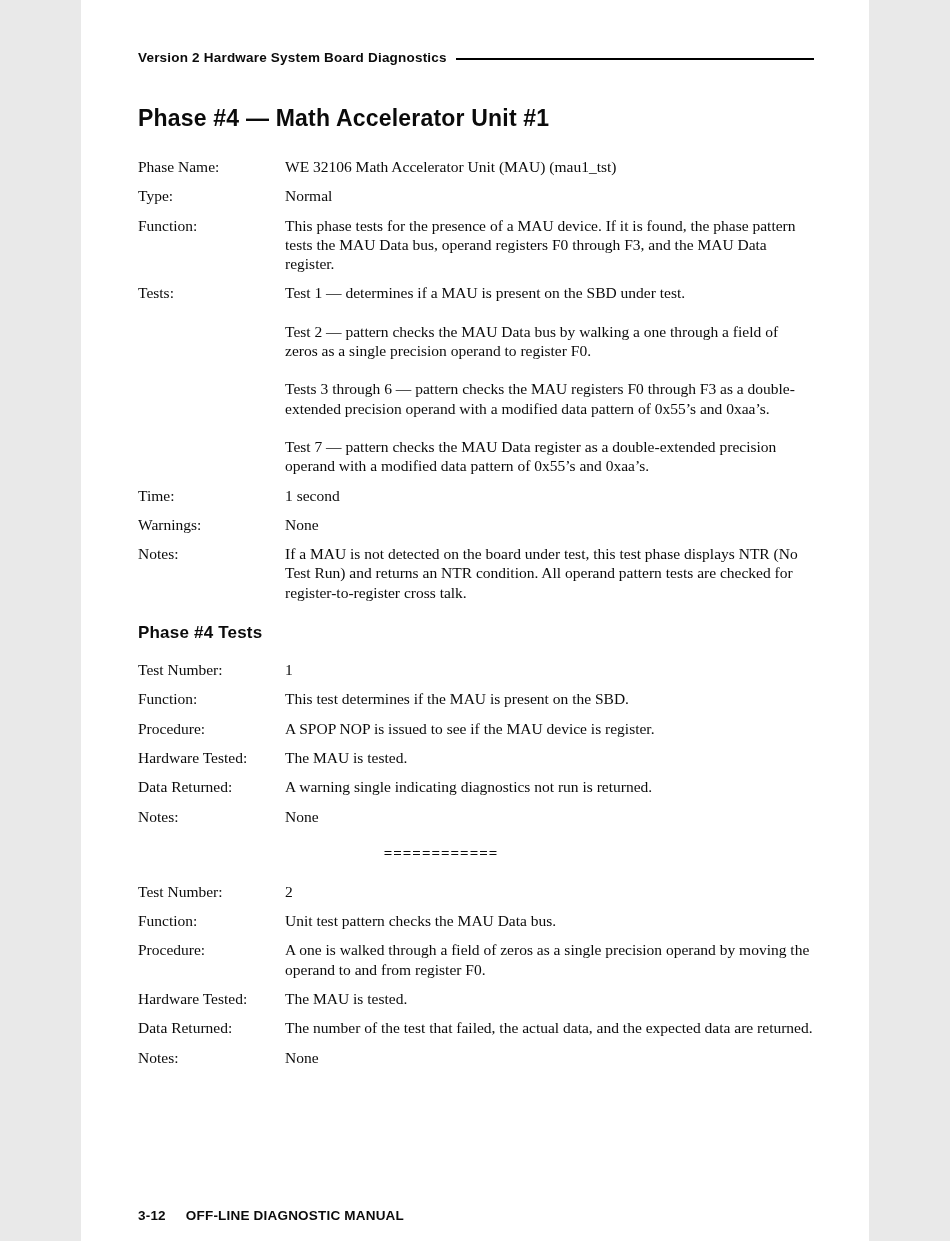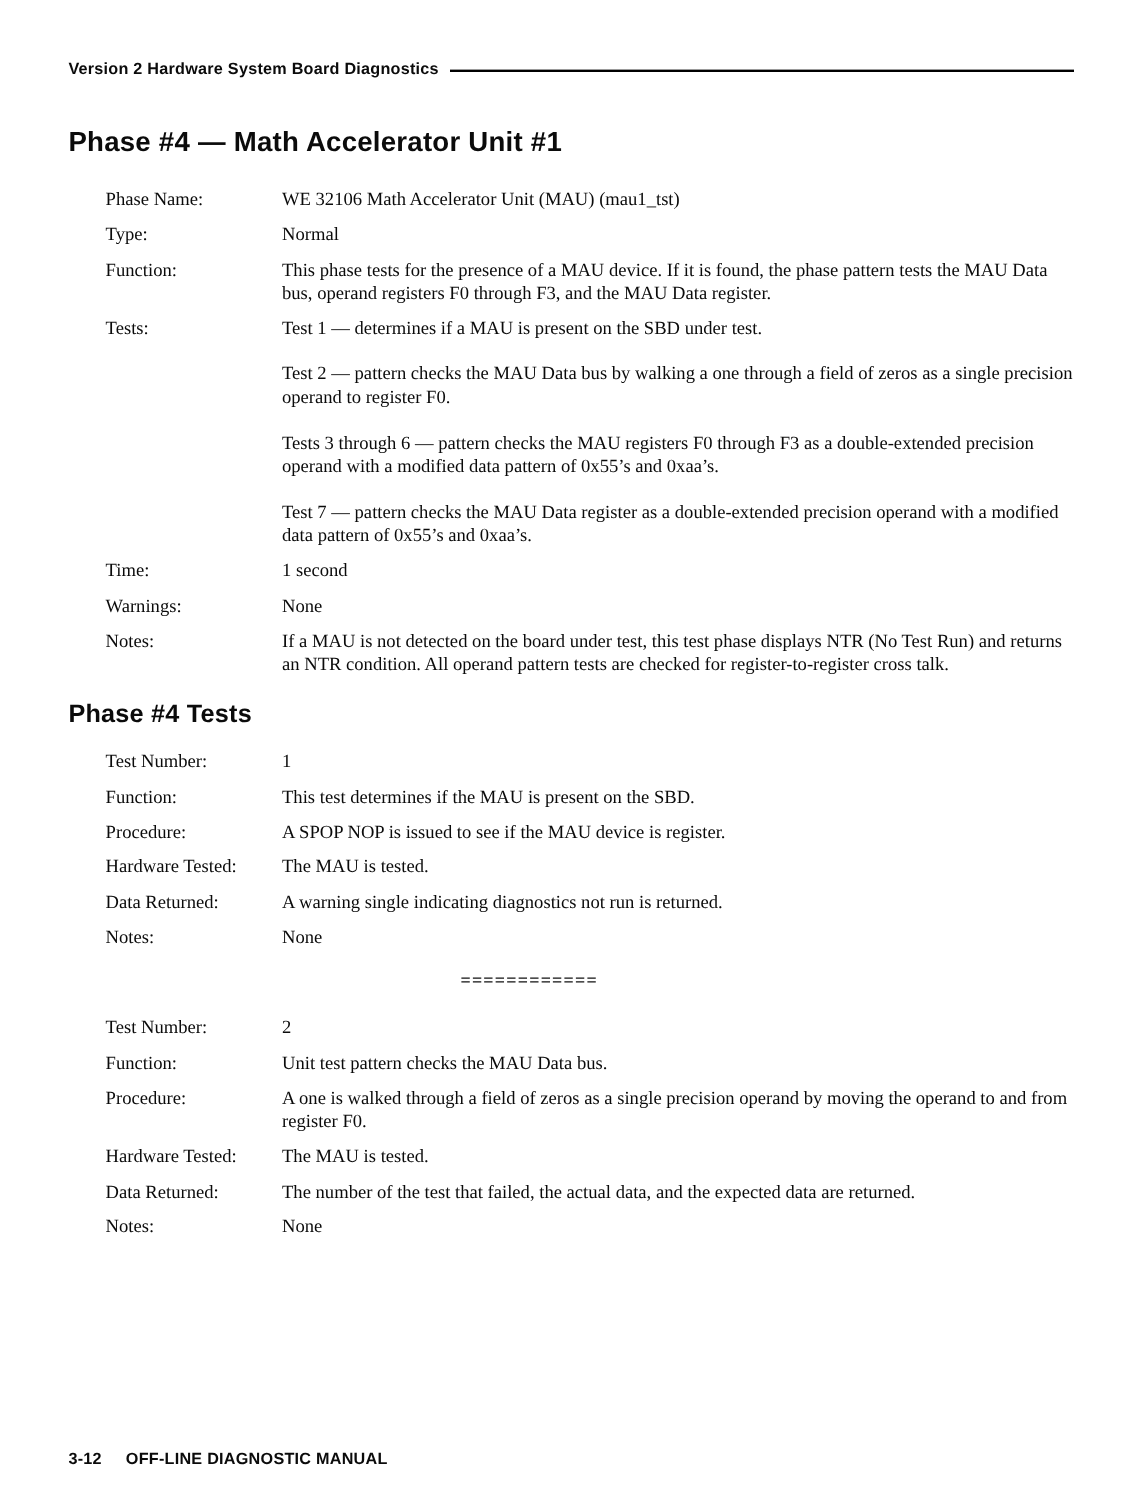--- a/index.html
+++ b/index.html
@@ -4,21 +4,21 @@
 <style>
   * { margin: 0; padding: 0; box-sizing: border-box; }
   html, body { background: #e9e9e9; }
   body {
     font-family: "Liberation Serif", serif;
     color: #0b0b0b;
     -webkit-font-smoothing: antialiased;
   }
   .page {
     position: relative;
-    width: 950px;
+    width: 788px;
     height: 1241px;
     margin: 0 auto;
     background: #ffffff;
     padding: 50px 55px 12px 57px;
     overflow: hidden;
   }
   
   .running-header {
     display: flex;
     align-items: center;
@@ -37,42 +37,42 @@
   }
   
   .phase-title {
     font-family: "Liberation Sans", sans-serif;
     font-weight: bold;
     font-size: 23px;
     letter-spacing: 0.2px;
     margin: 40px 0 25px 0;
   }
   
-  .def-list { margin-left: 31px; }
+  .def-list { }
   .def-row {
     display: flex;
     margin-bottom: 10px;
   }
   .def-row .label {
     flex: 0 0 147px;
     font-size: 15.5px;
     line-height: 19.3px;
   }
   .def-row .value {
     flex: 1;
     max-width: 662px;
     font-size: 15.5px;
     line-height: 19.3px;
   }
   .def-row .value p + p { margin-top: 19px; }
   
   .tests-heading {
     font-family: "Liberation Sans", sans-serif;
     font-weight: bold;
-    font-size: 21px;
+    font-size: 17px;
     margin: 21px 0 17px 0;
     letter-spacing: 0.2px;
   }
   
   .test-separator {
     text-align: center;
     font-size: 15px;
     font-weight: bold;
     letter-spacing: 1px;
     margin: 19px 70px 20px 0;

